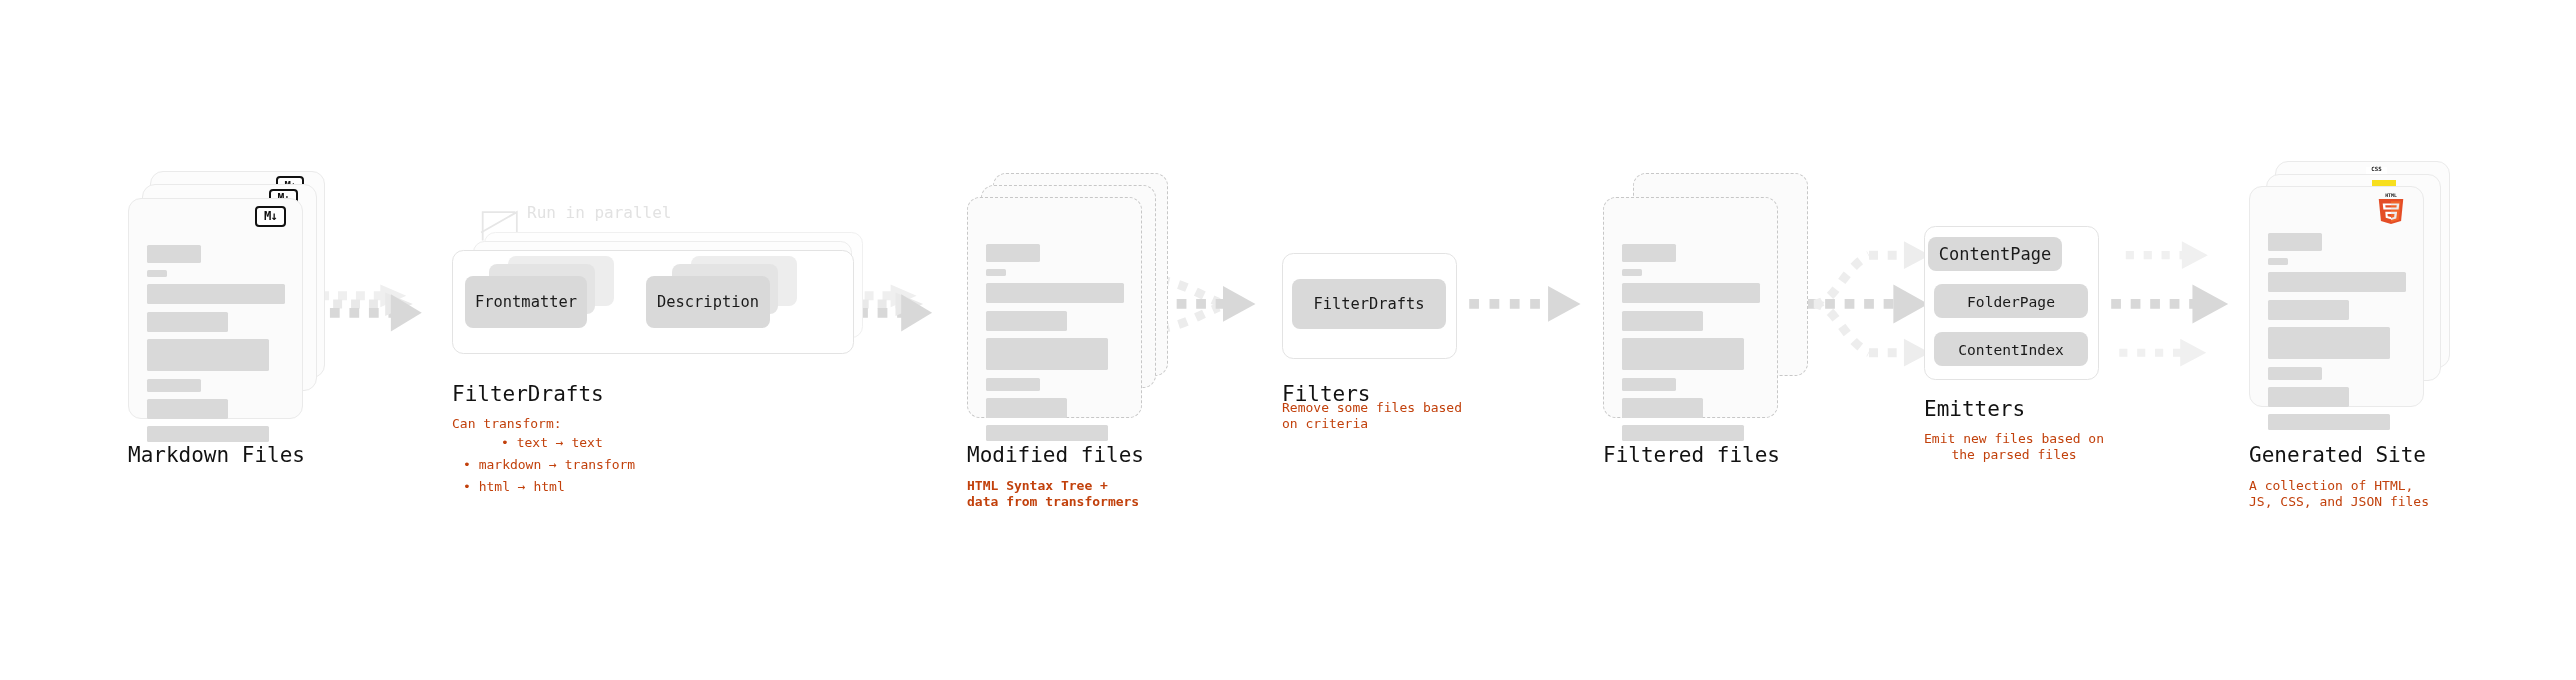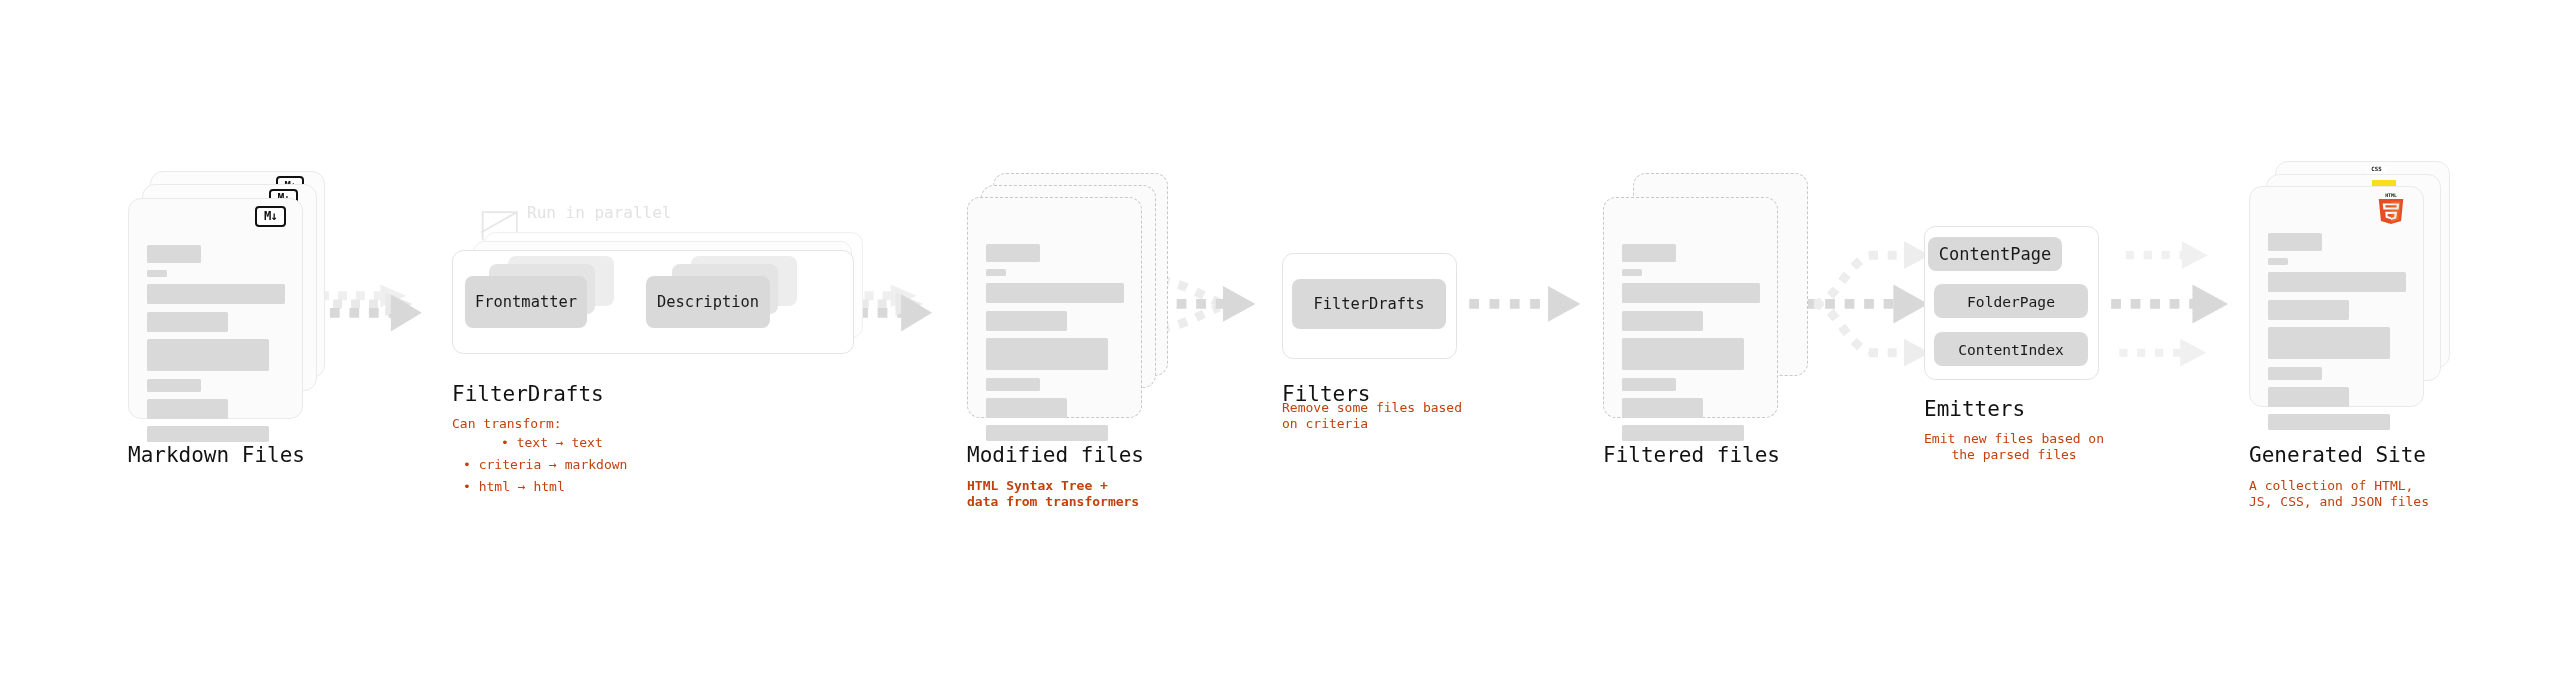--- a/index.html
+++ b/index.html
@@ -232,21 +232,21 @@
     <div class="pill g2" style="left:672px;top:264px;width:106px;height:50px;"></div>
     <div class="pill" style="left:646px;top:276px;width:124px;height:52px;font-size:15.4px;">Description</div>
 
     <div class="paranote" style="left:527px;top:203px;">Run in parallel</div>
 
     <div class="cap-title" style="left:452px;top:382px;">FilterDrafts</div>
 
     <div class="cap-sub" style="left:452px;top:416px;">Can transform:</div>
 
     <div class="cap-sub" style="left:485px;top:435px;margin-left:16px;">•&nbsp;<span>text → text</span></div>
-    <div class="cap-sub" style="left:463px;top:457px;">•&nbsp;<span>criteria → markdown</span></div>
+    <div class="cap-sub" style="left:463px;top:457px;">•&nbsp;<span>markdown → transform</span></div>
     <div class="cap-sub" style="left:463px;top:479px;">•&nbsp;<span>html → html</span></div>
   </div>
 
   <div class="doc-stack">
     <div class="doc-card dashed abs" style="left:993px;top:173px;width:175px;height:203px;"></div>
     <div class="doc-card dashed abs" style="left:981px;top:185px;width:175px;height:203px;"></div>
     <div class="doc-card dashed abs" style="left:967px;top:197px;width:175px;height:221px;">
       <div class="doc-lines">
         <div class="dl" style="width:54px;height:18px;"></div>
         <div class="dl" style="width:19.5px;height:6.5px;"></div>

